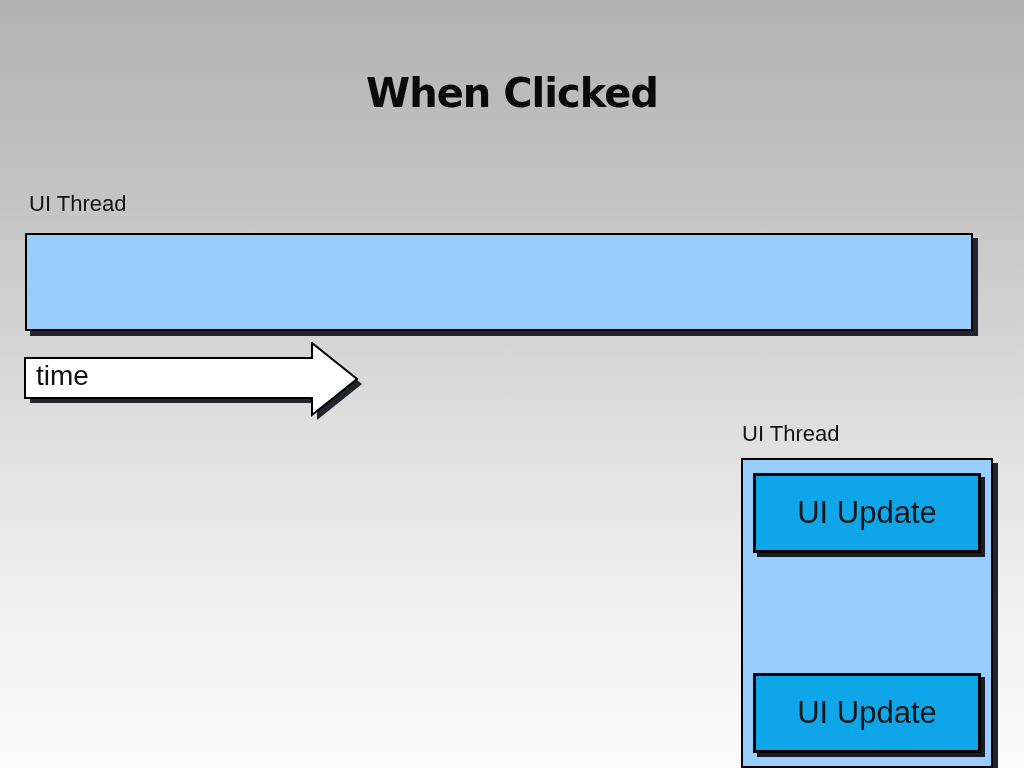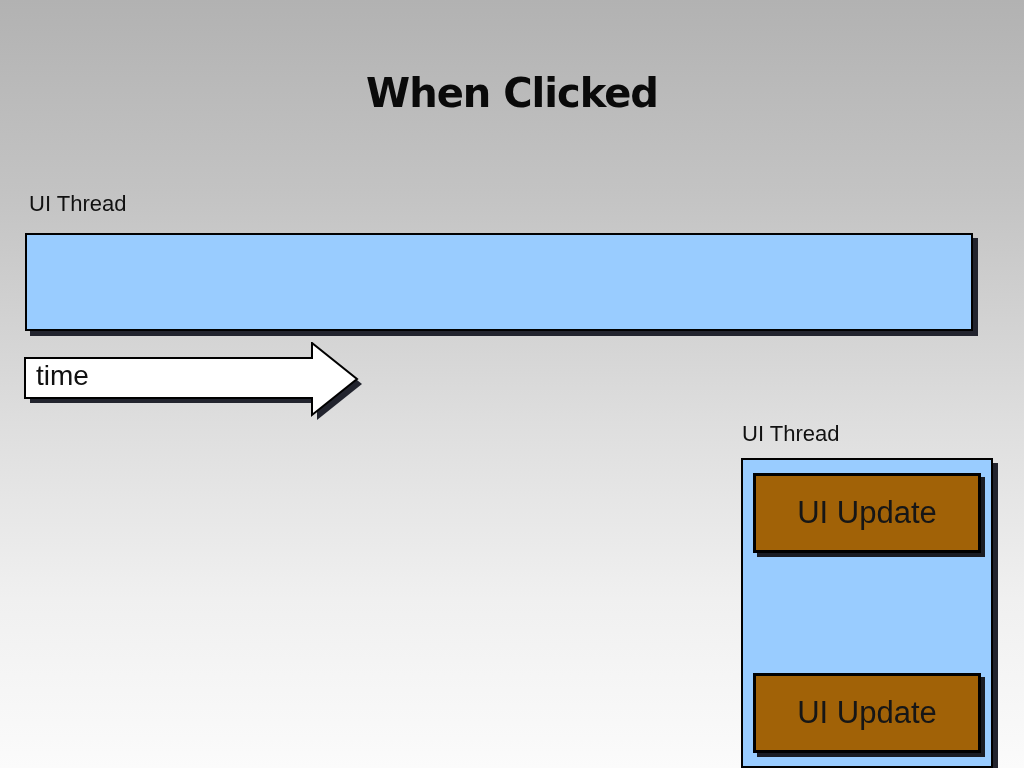--- a/index.html
+++ b/index.html
@@ -70,21 +70,21 @@
     height: 74px;
     border: 3px solid #000;
     box-shadow: 4px 4px 0 #191b22;
     display: flex;
     align-items: center;
     justify-content: center;
     font-size: 31px;
     color: #161616;
   }
   .queue-item.ui-update {
-    background: #a16207;
+    background: #0ea5e9;
   }
   .queue-item.onclick {
     background: #feff9e;
     font-family: "DejaVu Sans Mono", "Liberation Mono", monospace;
     font-weight: bold;
     font-size: 29px;
     letter-spacing: 1px;
   }
 </style>
 </head>

